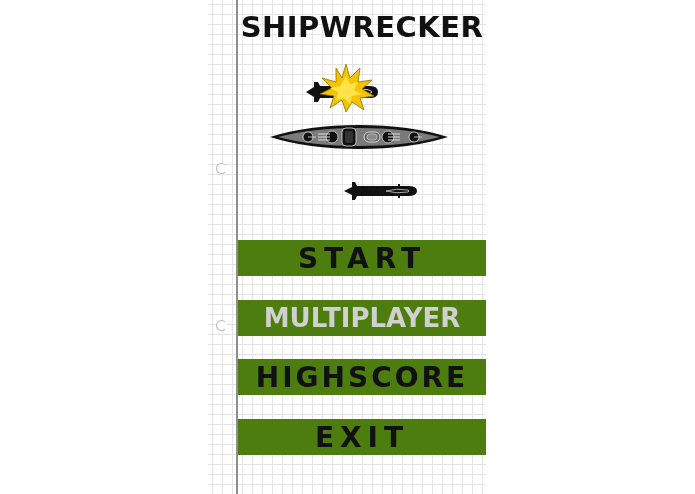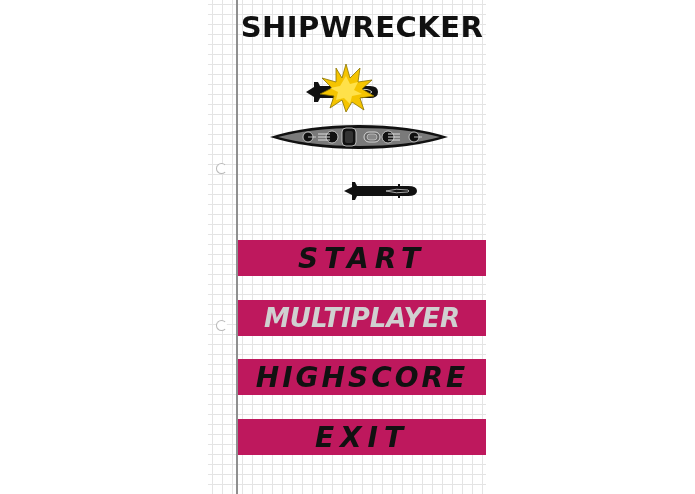--- a/index.html
+++ b/index.html
@@ -48,29 +48,28 @@
       font-size: 29px;
       color: #111111;
       letter-spacing: 0.5px;
     }
     .ship { position: absolute; }
     .menu-btn {
       position: absolute;
       left: 238px;
       width: 248px;
       height: 36px;
-      background: #be185d;
+      background: #4d7c0f;
       display: flex; align-items: center; justify-content: center;
       font-family: "DejaVu Sans", sans-serif;
       font-weight: bold;
       font-size: 28px;
       color: #111111;
       cursor: pointer;
       box-sizing: border-box;
-      font-style: italic;
     }
     .menu-btn.start { top: 240px; letter-spacing: 6px; }
     .menu-btn.multi { top: 300px; color: #d0d0d0; font-size: 26px; letter-spacing: 0px; font-weight: bold; }
     .menu-btn.high { top: 359px; letter-spacing: 3px; }
     .menu-btn.exit { top: 419px; letter-spacing: 6px; }
   </style>
 </head>
 <body>
 
 <div class="stage">

